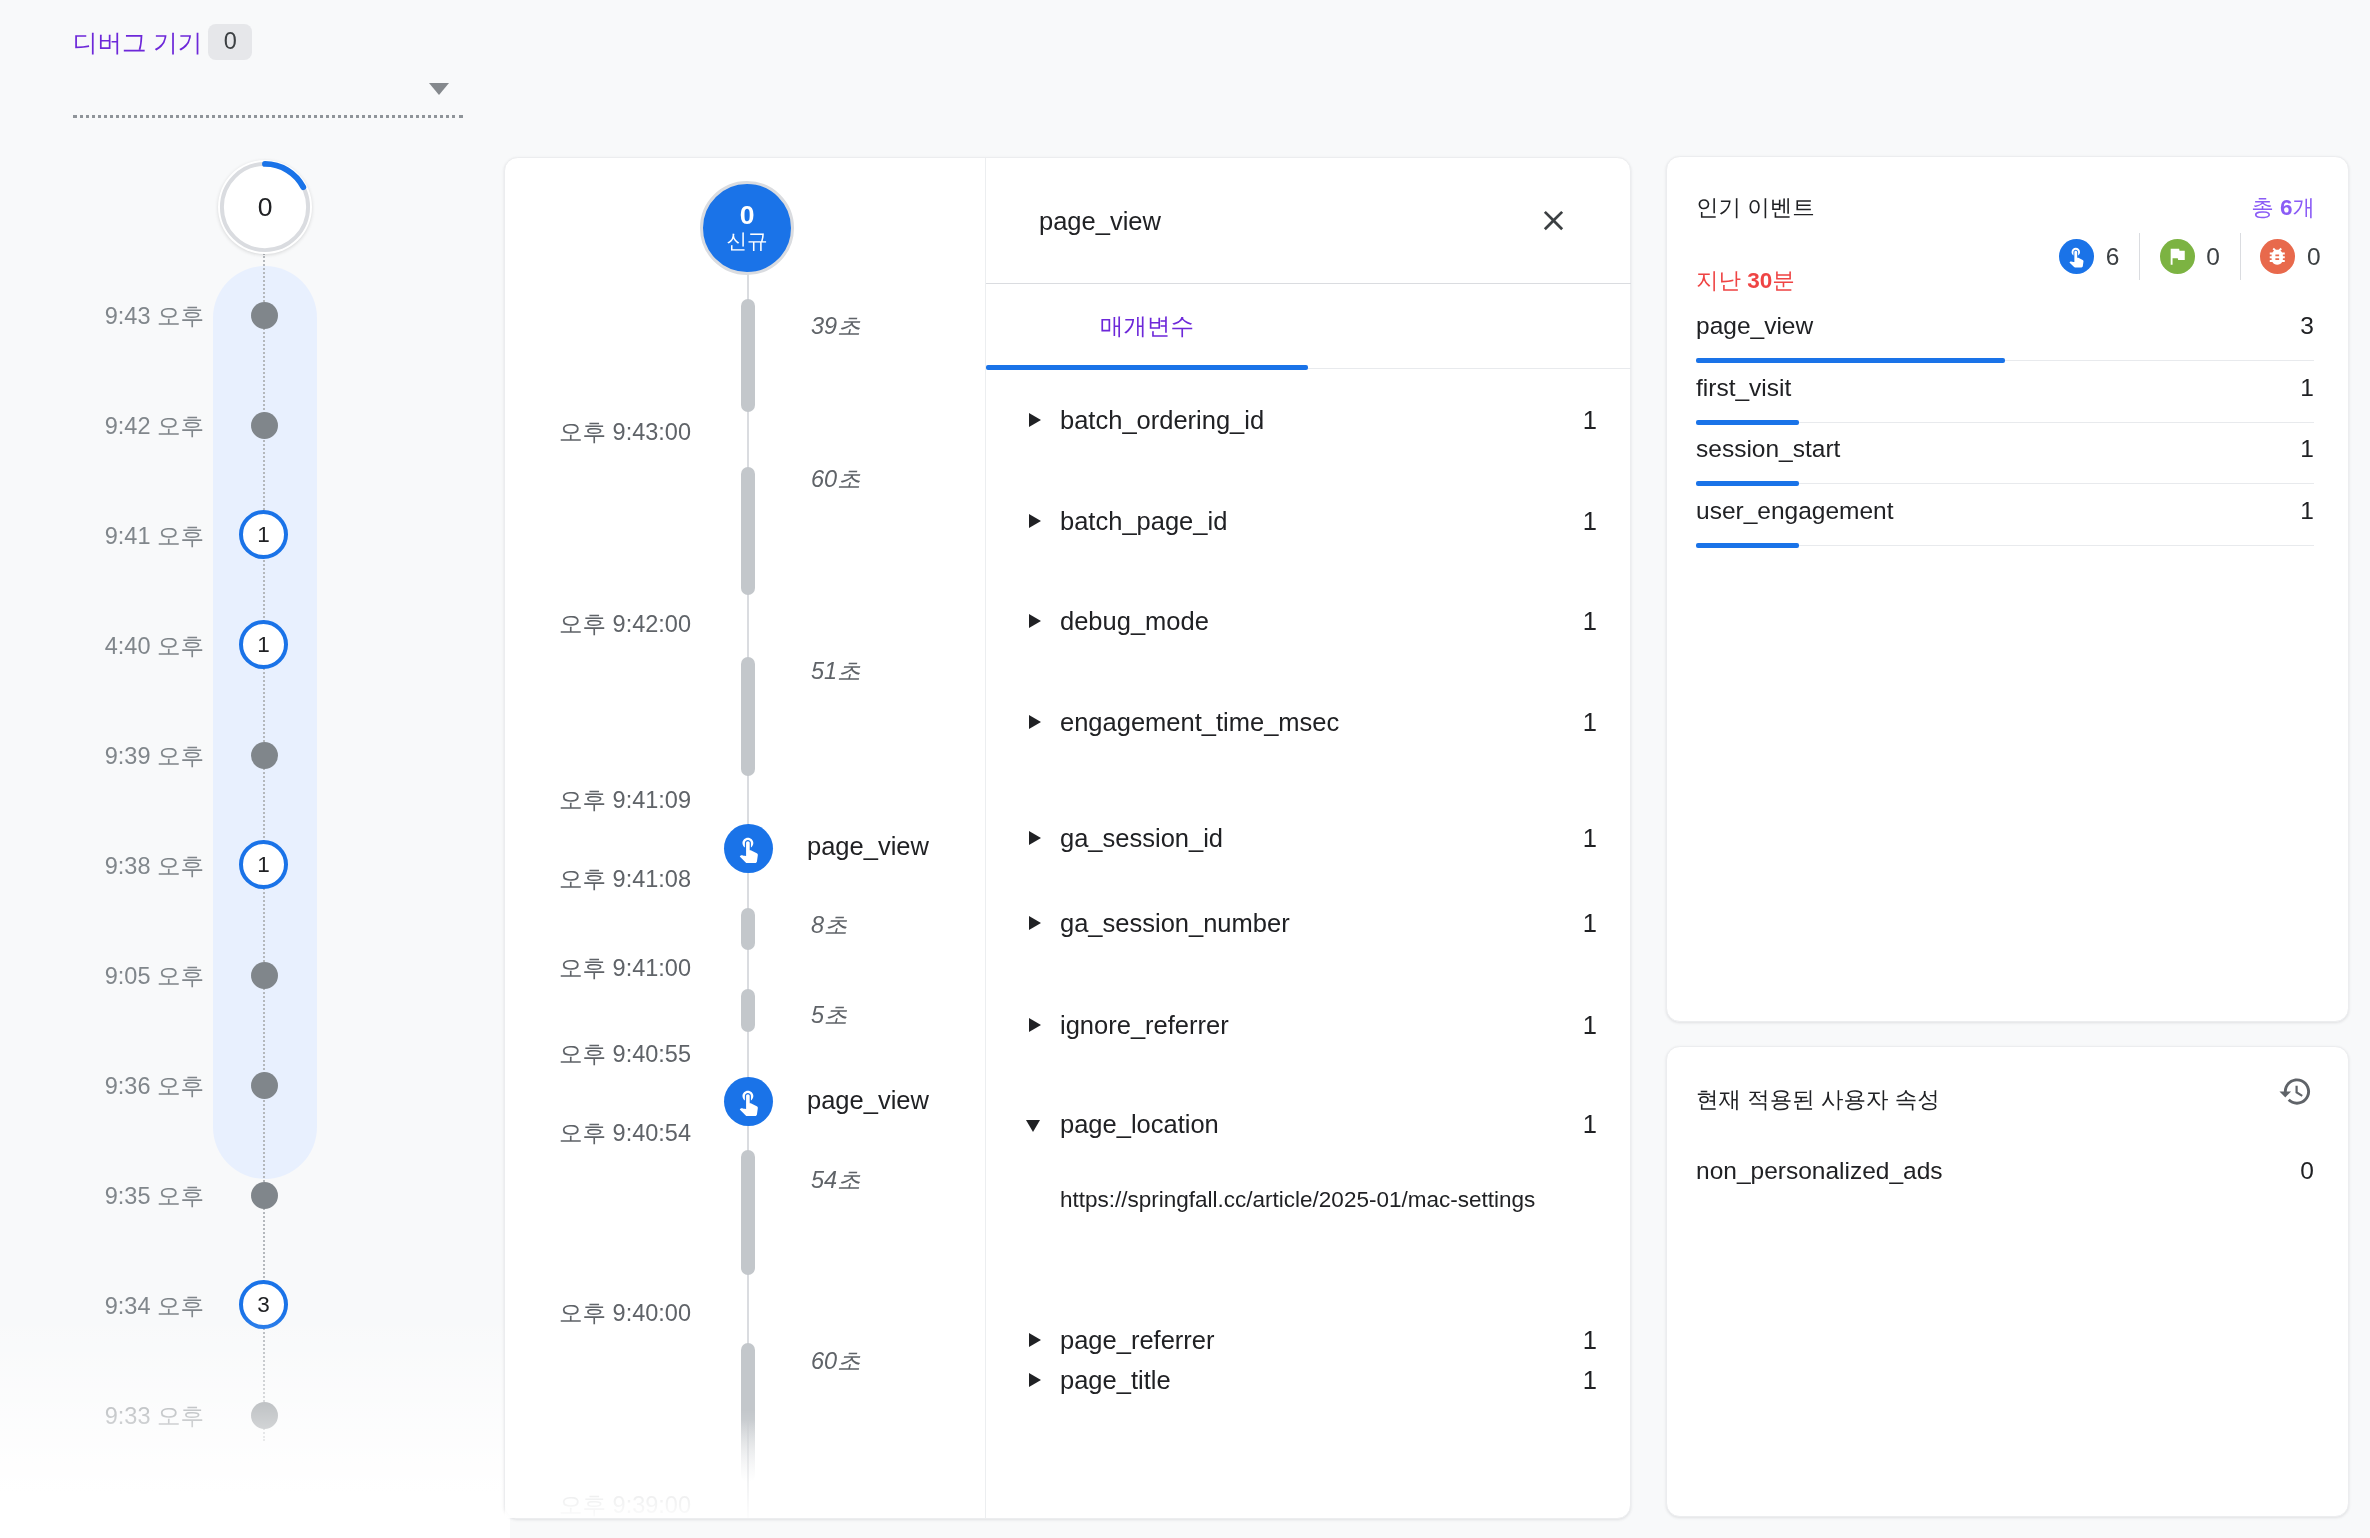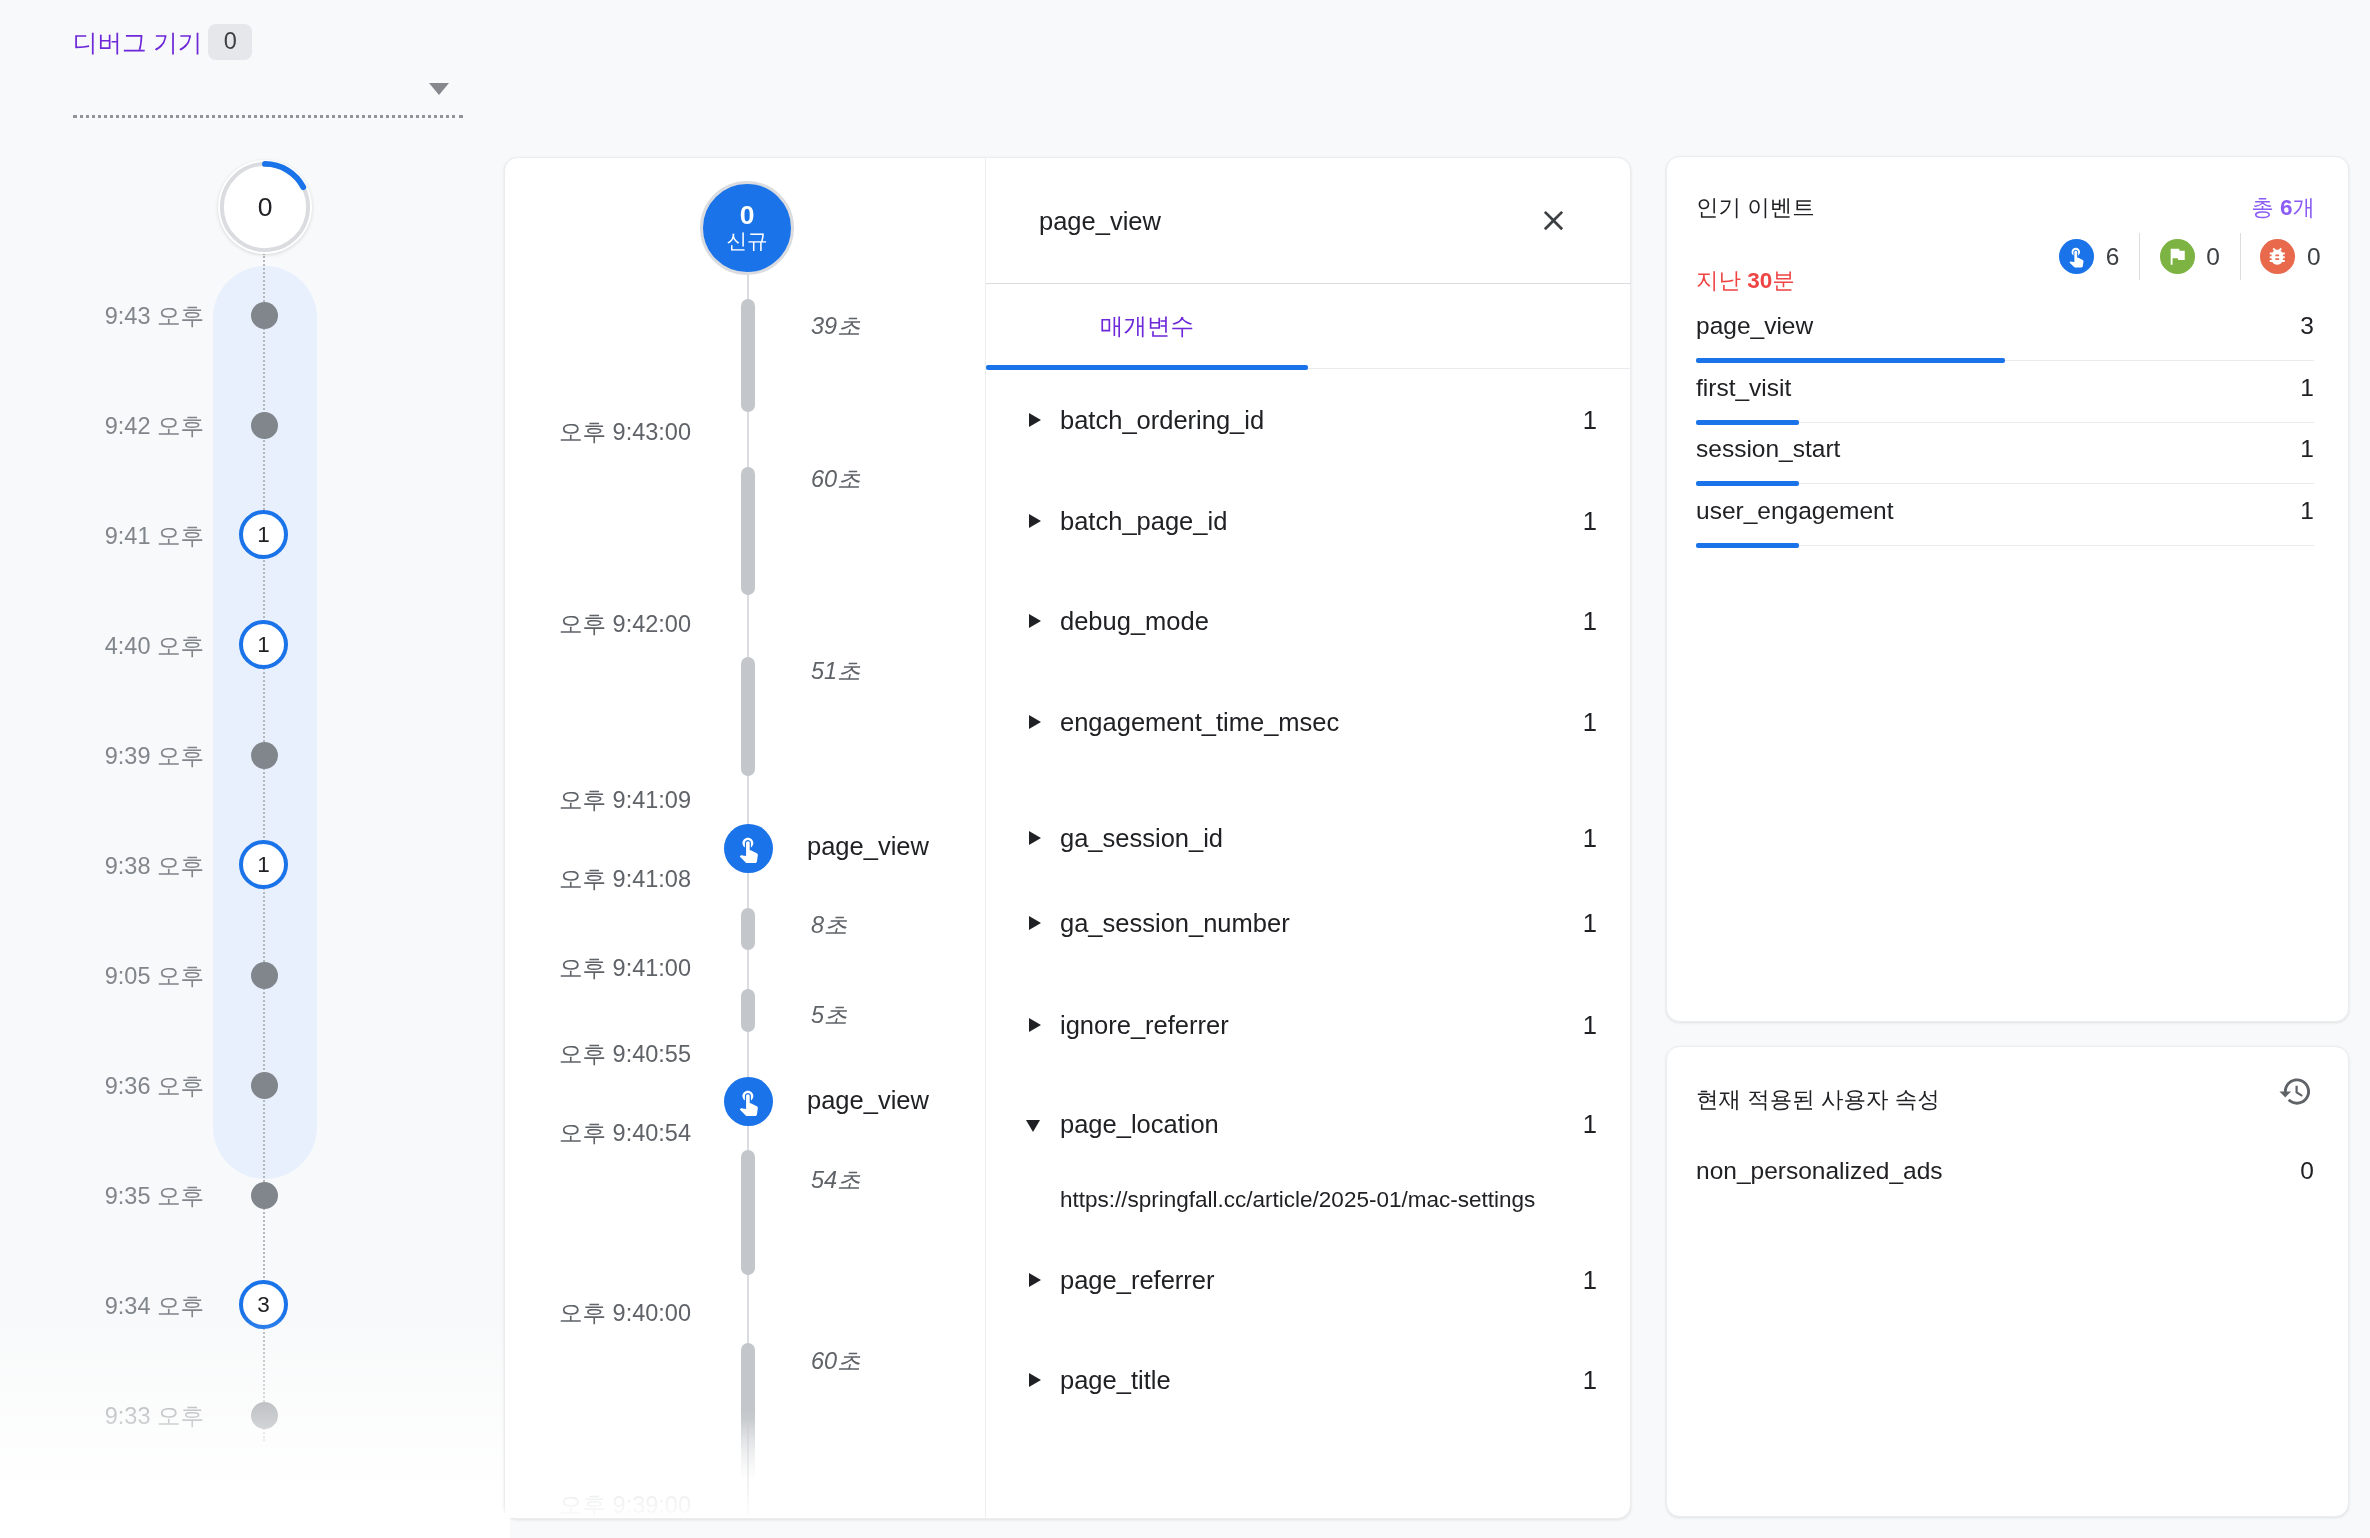--- a/index.html
+++ b/index.html
@@ -262,21 +262,21 @@
             <div class="param-tri"></div>
             <div class="param-name">ignore_referrer</div>
             <div class="param-val">1</div>
           </div>
           <div class="param-row" style="top: 942px;">
             <div class="param-tri down"></div>
             <div class="param-name">page_location</div>
             <div class="param-val">1</div>
           </div>
           <div class="param-url">https://springfall.cc/article/2025-01/mac-settings</div>
-          <div class="param-row" style="top: 1098px;">
+          <div class="param-row" style="top: 1158px;">
             <div class="param-tri"></div>
             <div class="param-name">page_referrer</div>
             <div class="param-val">1</div>
           </div>
           <div class="param-row" style="top: 1198px;">
             <div class="param-tri"></div>
             <div class="param-name">page_title</div>
             <div class="param-val">1</div>
           </div>
         </div>

